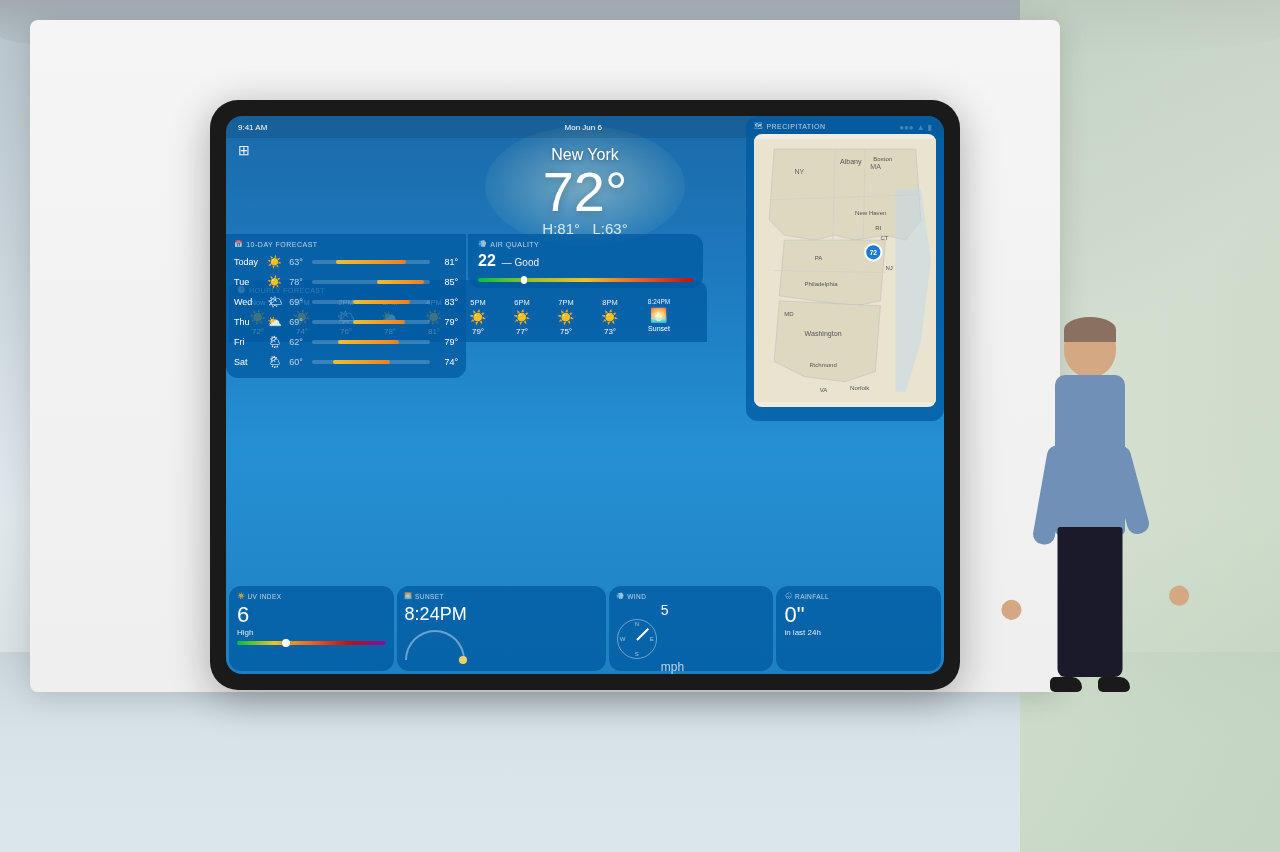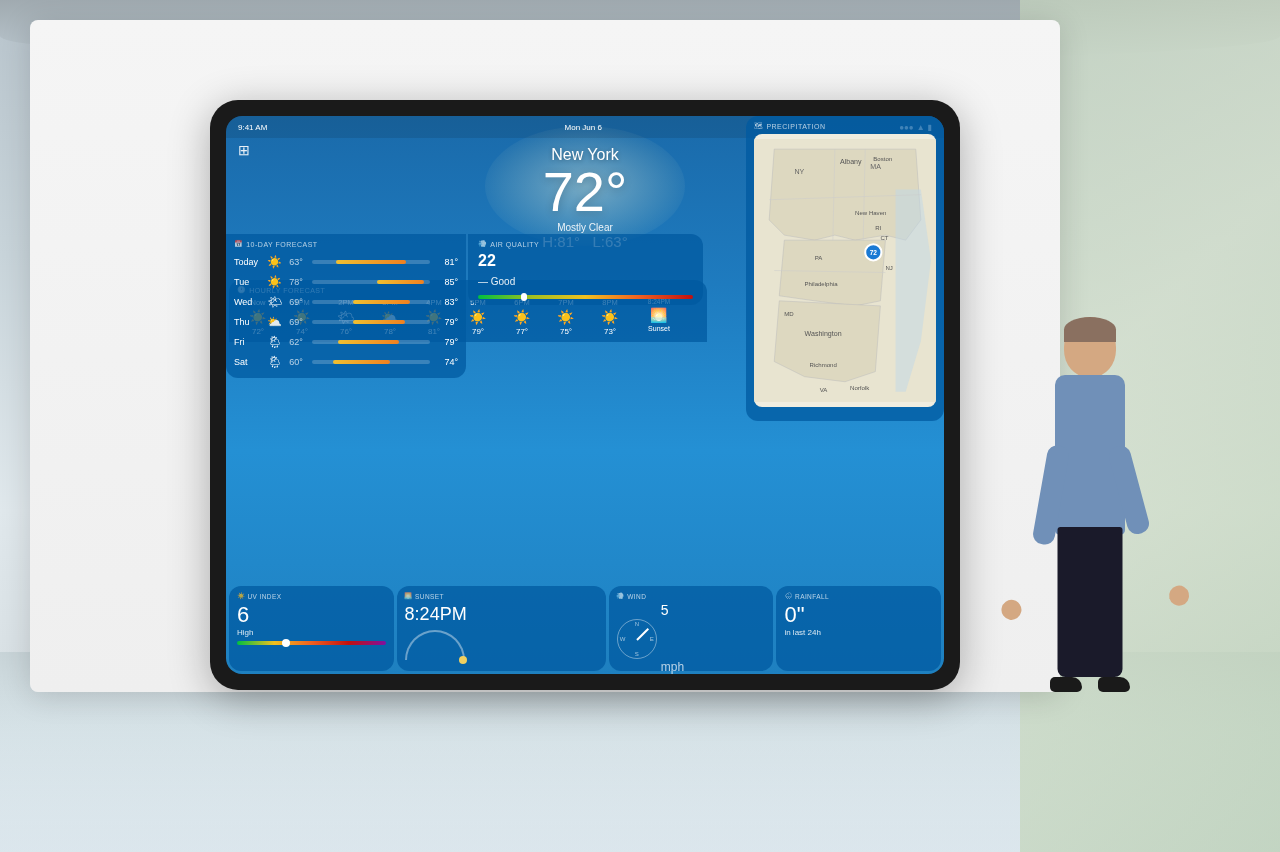--- a/index.html
+++ b/index.html
@@ -617,21 +617,20 @@
         </div>
       </div>
 
       <div class="sidebar-btn">
         <span>⊞</span>
       </div>
 
       <div class="main-weather">
         <div class="city-name">New York</div>
         <div class="temperature">72°</div>
-        <div class="weather-condition">Mostly Clear</div>
         <div class="weather-hl">
           <span>H:81°</span>
           &nbsp;
           <span>L:63°</span>
         </div>
       </div>
 
       <div class="hourly-panel" style="top:164px; left:3px;">
         <div class="panel-title">
           <span>🕐</span>
@@ -755,21 +754,21 @@
           </div>
           <span class="forecast-high">74°</span>
         </div>
       </div>
 
       <div class="airquality-panel">
         <div class="panel-title">
           <span>💨</span>
           <span>AIR QUALITY</span>
         </div>
-        <div style="display:flex; align-items:baseline; gap:6px; margin-top:2px;flex-direction:column;">
+        <div style="display:flex; align-items:baseline; gap:6px; margin-top:2px;">
           <span class="aq-value">22</span>
           <span class="aq-label">— <span>Good</span></span>
         </div>
         <div class="aq-bar">
           <div class="aq-bar-indicator"></div>
         </div>
       </div>
 
       <div class="precip-panel">
         <div class="panel-title">

